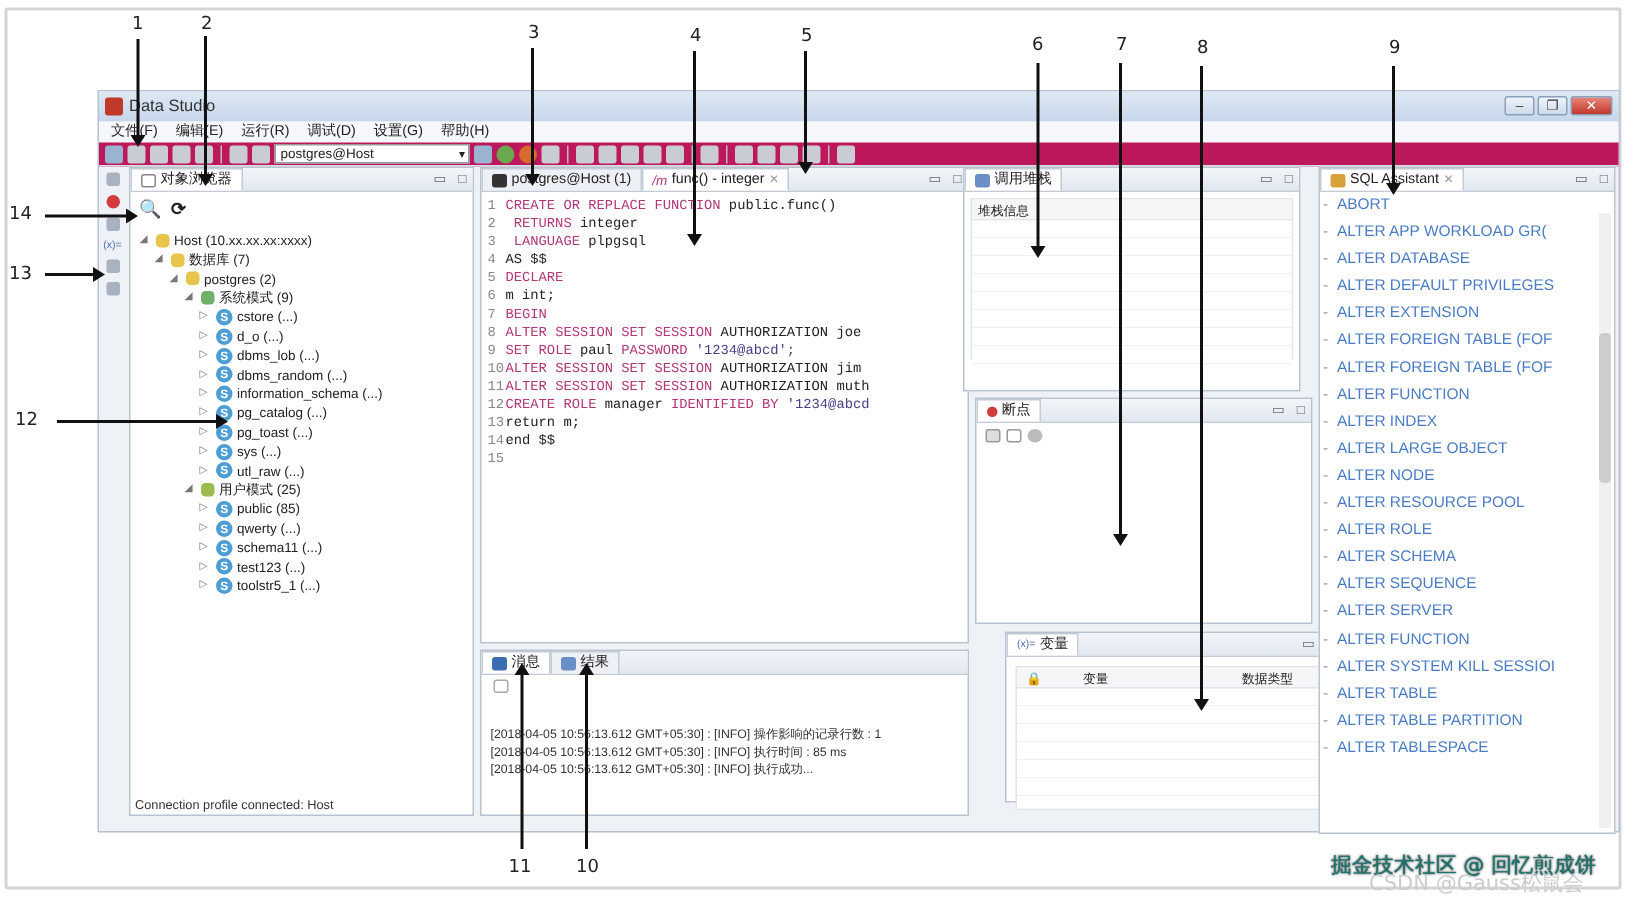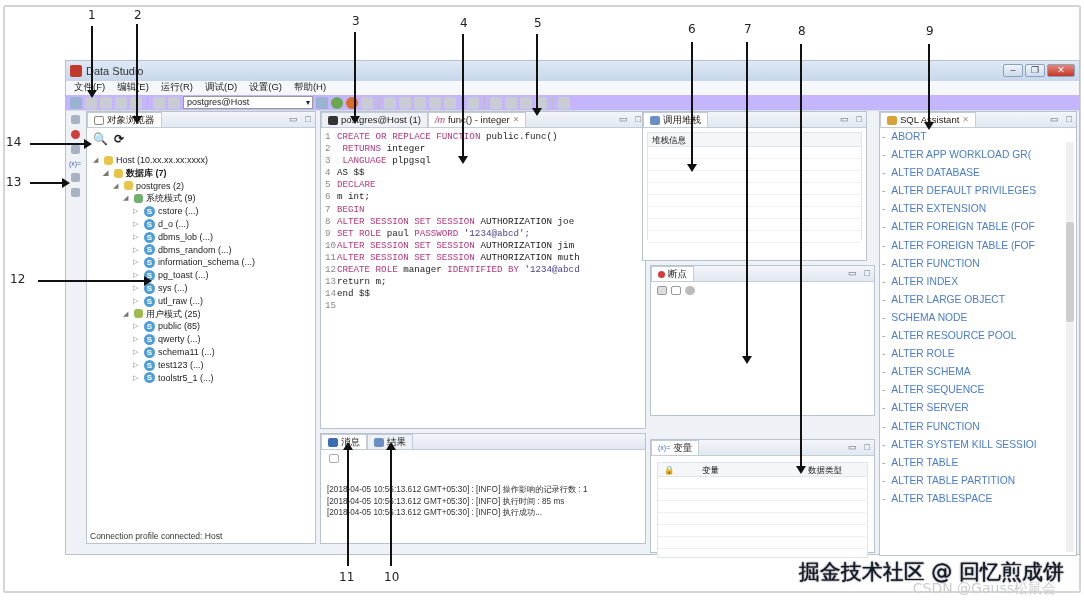--- a/index.html
+++ b/index.html
@@ -6,21 +6,21 @@
 body{width:1084px;height:600px;background:#fff;font-family:"Liberation Sans",sans-serif;font-size:11px;color:#222;position:relative;overflow:hidden}
 .frame{position:absolute;left:3px;top:5px;width:1078px;height:588px;border:2px solid #d5d5d5;border-radius:2px;background:#fff}
 .win{position:absolute;left:65px;top:60px;width:1015px;height:495px;background:#eef1f6;border:1px solid #b9c3d0}
 .titlebar{position:absolute;left:0;top:0;right:0;height:20px;background:linear-gradient(#dfe9f5,#c6d6ea);display:flex;align-items:center;padding-left:4px}
 .titlebar .logo{width:12px;height:12px;background:#c0392b;border-radius:2px;margin-right:4px}
 .titlebar .t{font-size:11px;color:#333}
 .wbtns{position:absolute;right:4px;top:3px;display:flex;gap:2px}
 .wbtns span{display:block;width:20px;height:13px;border:1px solid #8aa0bb;border-radius:2px;background:linear-gradient(#eef3f9,#cfdceb);font-size:9px;text-align:center;line-height:11px;color:#334}
 .wbtns span.x{background:linear-gradient(#e8867a,#c0392b);color:#fff;width:28px}
 .menubar{position:absolute;left:0;top:20px;right:0;height:14px;display:flex;gap:12px;padding-left:8px;font-size:9.5px;color:#222;background:#f5f7fa}
-.toolbar{position:absolute;left:0;top:34px;right:0;height:16px;display:flex;align-items:center;gap:3px;padding-left:4px;background:#c4b5fd;border-bottom:1px solid #d8dee7}
+.toolbar{position:absolute;left:0;top:34px;right:0;height:16px;display:flex;align-items:center;gap:3px;padding-left:4px;background:#be185d;border-bottom:1px solid #d8dee7}
 .tb{width:12px;height:12px;border-radius:2px;background:#c9ccd2}
 .tb.c{background:#9ab3d0}.tb.g{background:#6aa84f;border-radius:50%}.tb.o{background:#d96b2b;border-radius:50%}
 .sep{width:1px;height:12px;background:#bbb;margin:0 2px}
 .combo{width:130px;height:13px;border:1px solid #999;background:#fff;font-size:9px;padding-left:3px;line-height:11px;position:relative}
 .combo:after{content:"▾";position:absolute;right:2px;top:0;font-size:8px}
 .lstrip{position:absolute;left:0;top:50px;width:18px;bottom:0;display:flex;flex-direction:column;align-items:center;gap:6px;padding-top:4px}
 .lstrip span{width:9px;height:9px;border-radius:2px;background:#a8b2c0}
 .lstrip span.r{background:#d23c3c;border-radius:50%}
 .lstrip .txt{font-size:7px;color:#4a6fb0;width:auto;height:auto;background:none}
 .panel{position:absolute;background:#fff;border:1px solid #b9c3d0}
@@ -45,21 +45,21 @@
 .gridbg{background-image:repeating-linear-gradient(#fff 0 11px,#eef0f3 11px 12px)}
 .sqlh{color:#3c6fbf;font-size:11px;padding:6px 2px 14px 2px}
 .sqli{font-size:10.3px;color:#4a7cc7;line-height:18.1px;padding-left:2px;white-space:nowrap;overflow:hidden}
 .sqli:before{content:"- ";color:#999;margin-right:3px}
 .anno{position:absolute;font-family:"DejaVu Sans",sans-serif;font-size:12px;color:#222}
 .vline{position:absolute;width:2px;background:#111}
 .hline{position:absolute;height:2px;background:#111}
 .arrowdown:after{content:"";position:absolute;left:-4px;bottom:-2px;border-left:5px solid transparent;border-right:5px solid transparent;border-top:8px solid #111}
 .arrowright:after{content:"";position:absolute;right:-4px;top:-4px;border-top:5px solid transparent;border-bottom:5px solid transparent;border-left:8px solid #111}
 .arrowup:after{content:"";position:absolute;left:-4px;top:-6px;border-left:5px solid transparent;border-right:5px solid transparent;border-bottom:8px solid #111}
-.wm{position:absolute;right:20px;bottom:14px;font-size:21px;color:#0f172a;text-shadow:0 0 2px #555,0 0 1px #333;font-family:"DejaVu Sans",sans-serif}
+.wm{position:absolute;right:20px;bottom:14px;font-size:14px;color:#0f766e;text-shadow:0 0 2px #555,0 0 1px #333;font-family:"DejaVu Sans",sans-serif}
 .wm2{position:absolute;right:28px;bottom:2px;font-size:14px;color:#ccc;font-family:"DejaVu Sans",sans-serif}
 </style>
 </head>
 <body>
 
 <div class="frame"></div>
 
 <div class="win">
   <div class="titlebar">
     <span class="logo"></span>
@@ -132,21 +132,21 @@
     <div style="display:flex;gap:6px;padding:4px 6px;font-size:12px;">
       <span style="color:#3b6db3">🔍</span>
       <span style="font-weight:bold">⟳</span>
     </div>
     <div class="tree" id="tree">
         <div style="padding-left: 0px;">
           <span class="tri">◢</span>
           <span class="cyl"></span>
           <span>Host (10.xx.xx.xx:xxxx)</span>
         </div>
-        <div style="padding-left: 10px; font-weight: bold;">
+        <div style="padding-left: 10px;">
           <span class="tri">◢</span>
           <span class="cyl"></span>
           <span>数据库 (7)</span>
         </div>
         <div style="padding-left: 20px;">
           <span class="tri">◢</span>
           <span class="cyl"></span>
           <span>postgres (2)</span>
         </div>
         <div style="padding-left: 30px;">
@@ -171,20 +171,25 @@
         </div>
         <div style="padding-left: 40px;">
           <span class="tri">▷</span>
           <span class="sch">S</span>
           <span>dbms_random (...)</span>
         </div>
         <div style="padding-left: 40px;">
           <span class="tri">▷</span>
           <span class="sch">S</span>
           <span>information_schema (...)</span>
+        </div>
+        <div style="padding-left: 40px;">
+          <span class="tri">▷</span>
+          <span class="sch">S</span>
+          <span>pg_catalog (...)</span>
         </div>
         <div style="padding-left: 40px;">
           <span class="tri">▷</span>
           <span class="sch">S</span>
           <span>pg_toast (...)</span>
         </div>
         <div style="padding-left: 40px;">
           <span class="tri">▷</span>
           <span class="sch">S</span>
           <span>sys (...)</span>
@@ -297,21 +302,21 @@
           <span>□</span>
         </div>
     </div>
     <div style="display:flex;gap:4px;padding:4px 6px">
       <span class="ico" style="border:1px solid #999;background:#ddd"></span>
       <span class="ico" style="border:1px solid #999"></span>
       <span class="ico" style="background:#bbb;border-radius:50%"></span>
     </div>
   </div>
 
-  <div class="panel" style="left:584px;top:360px;width:225px;height:114px;margin-top:18px;">
+  <div class="panel" style="left:604px;top:360px;width:225px;height:114px;">
     <div class="ptab">
       <div class="tab">
         <span style="color:#4a6fb0;font-size:7px">(x)=</span>
         <span>变量</span>
       </div>
       <div class="pctl">
           <span>▭</span>
           <span>□</span>
         </div>
     </div>
@@ -344,21 +349,21 @@
         <div class="sqli">ABORT</div>
         <div class="sqli">ALTER APP WORKLOAD GR(</div>
         <div class="sqli">ALTER DATABASE</div>
         <div class="sqli">ALTER DEFAULT PRIVILEGES</div>
         <div class="sqli">ALTER EXTENSION</div>
         <div class="sqli">ALTER FOREIGN TABLE (FOF</div>
         <div class="sqli">ALTER FOREIGN TABLE (FOF</div>
         <div class="sqli">ALTER FUNCTION</div>
         <div class="sqli">ALTER INDEX</div>
         <div class="sqli">ALTER LARGE OBJECT</div>
-        <div class="sqli">SCHEMA NODE</div>
+        <div class="sqli">ALTER NODE</div>
         <div class="sqli">ALTER RESOURCE POOL</div>
         <div class="sqli">ALTER ROLE</div>
         <div class="sqli">ALTER SCHEMA</div>
         <div class="sqli">ALTER SEQUENCE</div>
         <div class="sqli">ALTER SERVER</div>
         <div class="sqli">ALTER FUNCTION</div>
         <div class="sqli">ALTER SYSTEM KILL SESSIOI</div>
         <div class="sqli">ALTER TABLE</div>
         <div class="sqli">ALTER TABLE PARTITION</div>
         <div class="sqli">ALTER TABLESPACE</div>

